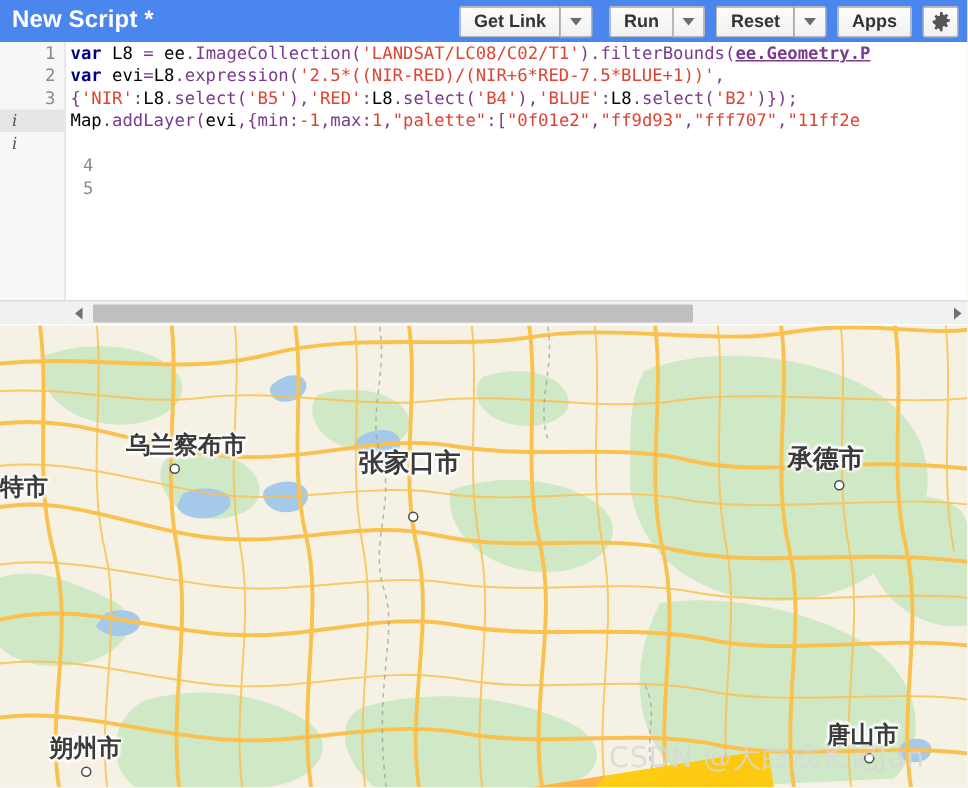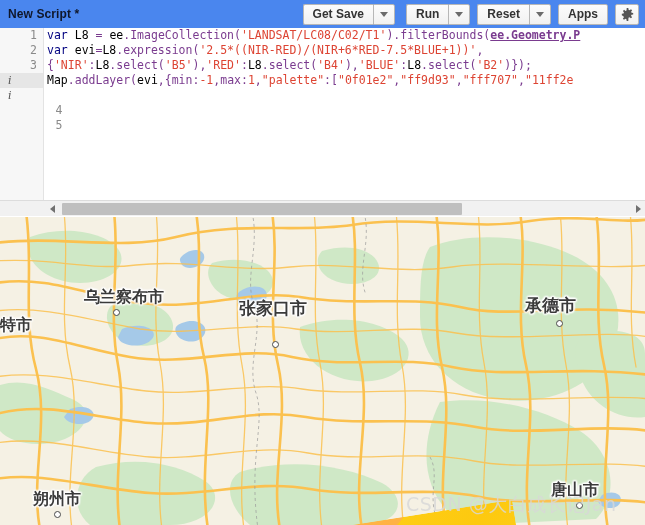--- a/index.html
+++ b/index.html
@@ -12,21 +12,21 @@
   #app{position:relative;width:645px;height:525px;overflow:hidden;}
 
   
   .topbar{
     position:absolute;left:0;top:0;width:645px;height:28px;
     background:#4a86ee;
     display:flex;align-items:center;
     box-sizing:border-box;
   }
   .script-title{
-    color:#0f172a;font-size:12px;font-weight:bold;
+    color:#ffffff;font-size:16px;font-weight:bold;
     margin-left:8px;letter-spacing:0.1px;white-space:nowrap;
     flex:0 0 auto;
   }
   .toolbar{
     margin-left:auto;display:flex;align-items:center;
     gap:7px;padding-right:6px;
   }
   .btngroup{display:flex;align-items:stretch;}
   .btn{
     background:linear-gradient(#fcfcfc,#f1f1f1);
@@ -81,21 +81,21 @@
   }
   .gutter .ln.active{background:#e6e6e6;}
   .gutter .ln .info{
     position:absolute;left:8px;top:0;color:#555;
     font-style:italic;font-family:"DejaVu Serif",serif;font-size:11px;
   }
   .codearea .ln{color:#000;padding-left:2px;}
   .codearea .ln.active{background:#e8e8e8;}
 
   
-  .kw{color:#000080;font-weight:normal;margin-top:32px;}
+  .kw{color:#000080;font-weight:bold;margin-top:32px;}
   .id{color:#000000;}
   .prop{color:#7a3b8f;}
   .str{color:#dd4433;}
   .num{color:#dd4433;}
   .punc{color:#7a3b8f;}
   .plain{color:#222;}
   .link{color:#7a3b8f;text-decoration:underline;font-weight:bold;}
   .cur{
     display:inline-block;width:1px;height:12px;
     background:#000;vertical-align:-2px;margin:0 -1px;
@@ -152,21 +152,21 @@
 <body>
 
 <div id="app">
 
   <div class="topbar">
     <div class="script-title">New Script *</div>
 
     <div class="toolbar">
 
       <div class="btngroup">
-        <div class="btn main">Get Save</div>
+        <div class="btn main">Get Link</div>
         <div class="btn arrow">
           <span class="caret"></span>
         </div>
       </div>
 
 
       <div class="btngroup" style="margin-left:4px;">
         <div class="btn main">Run</div>
         <div class="btn arrow">
           <span class="caret"></span>

